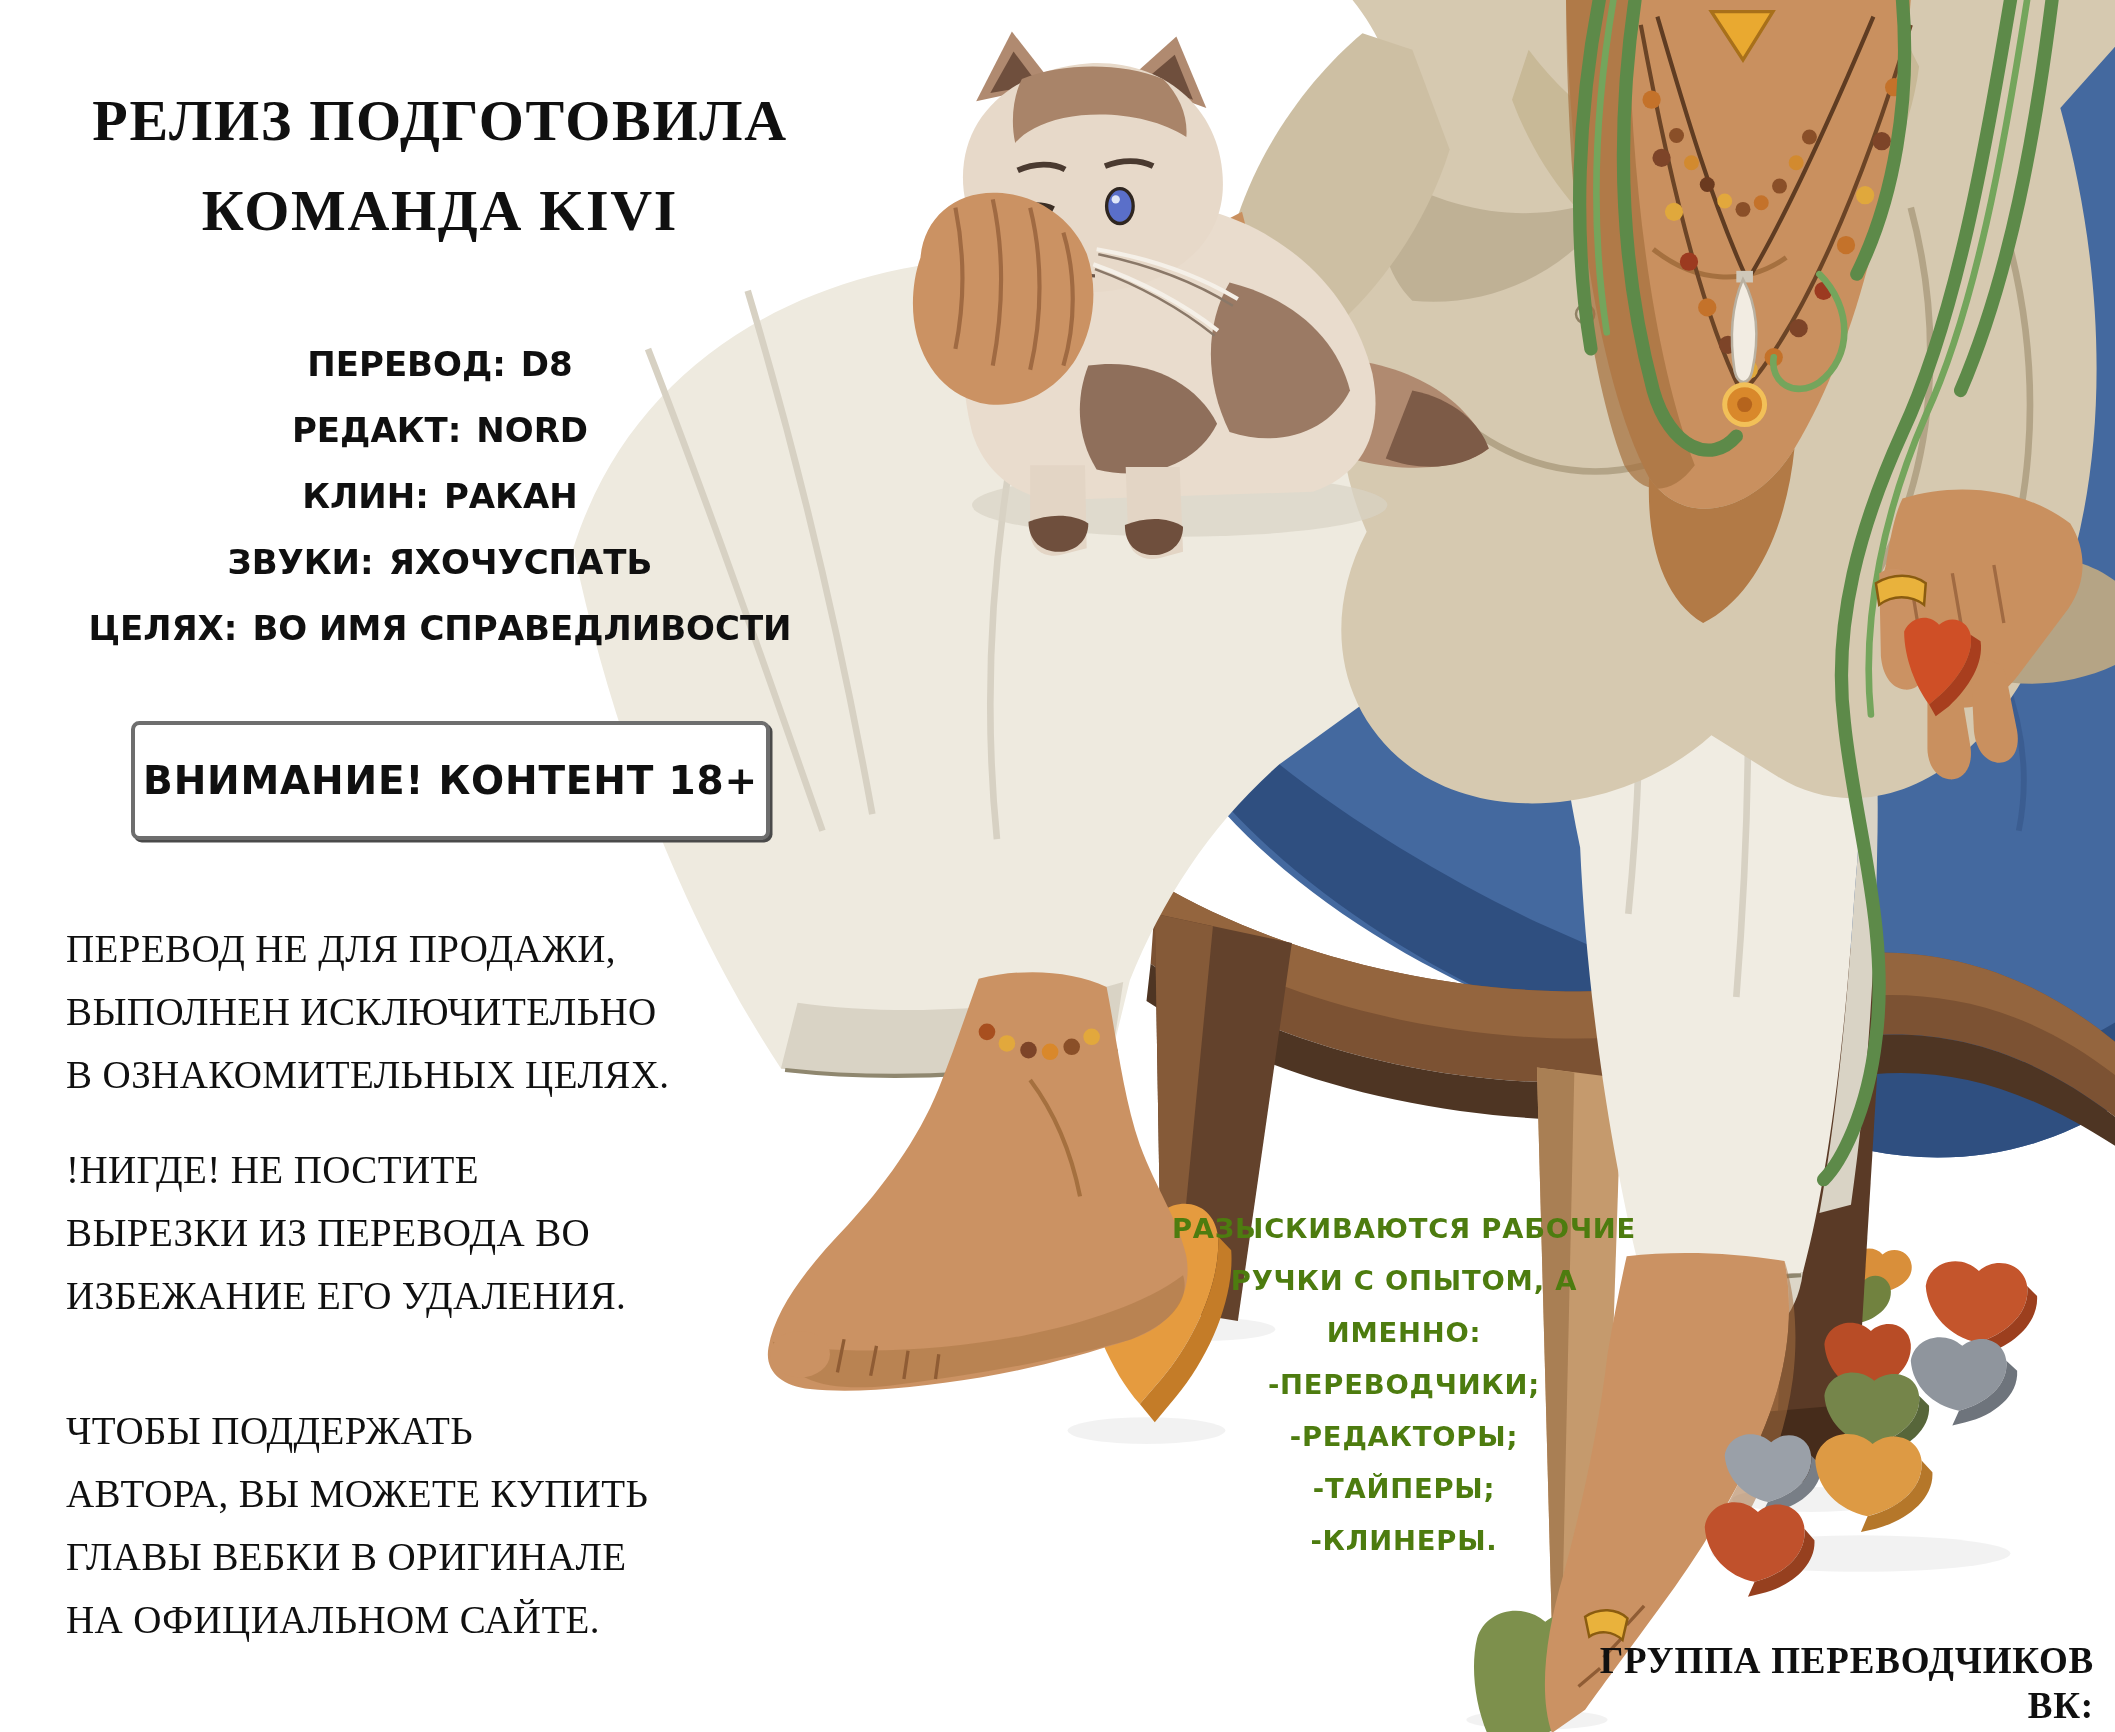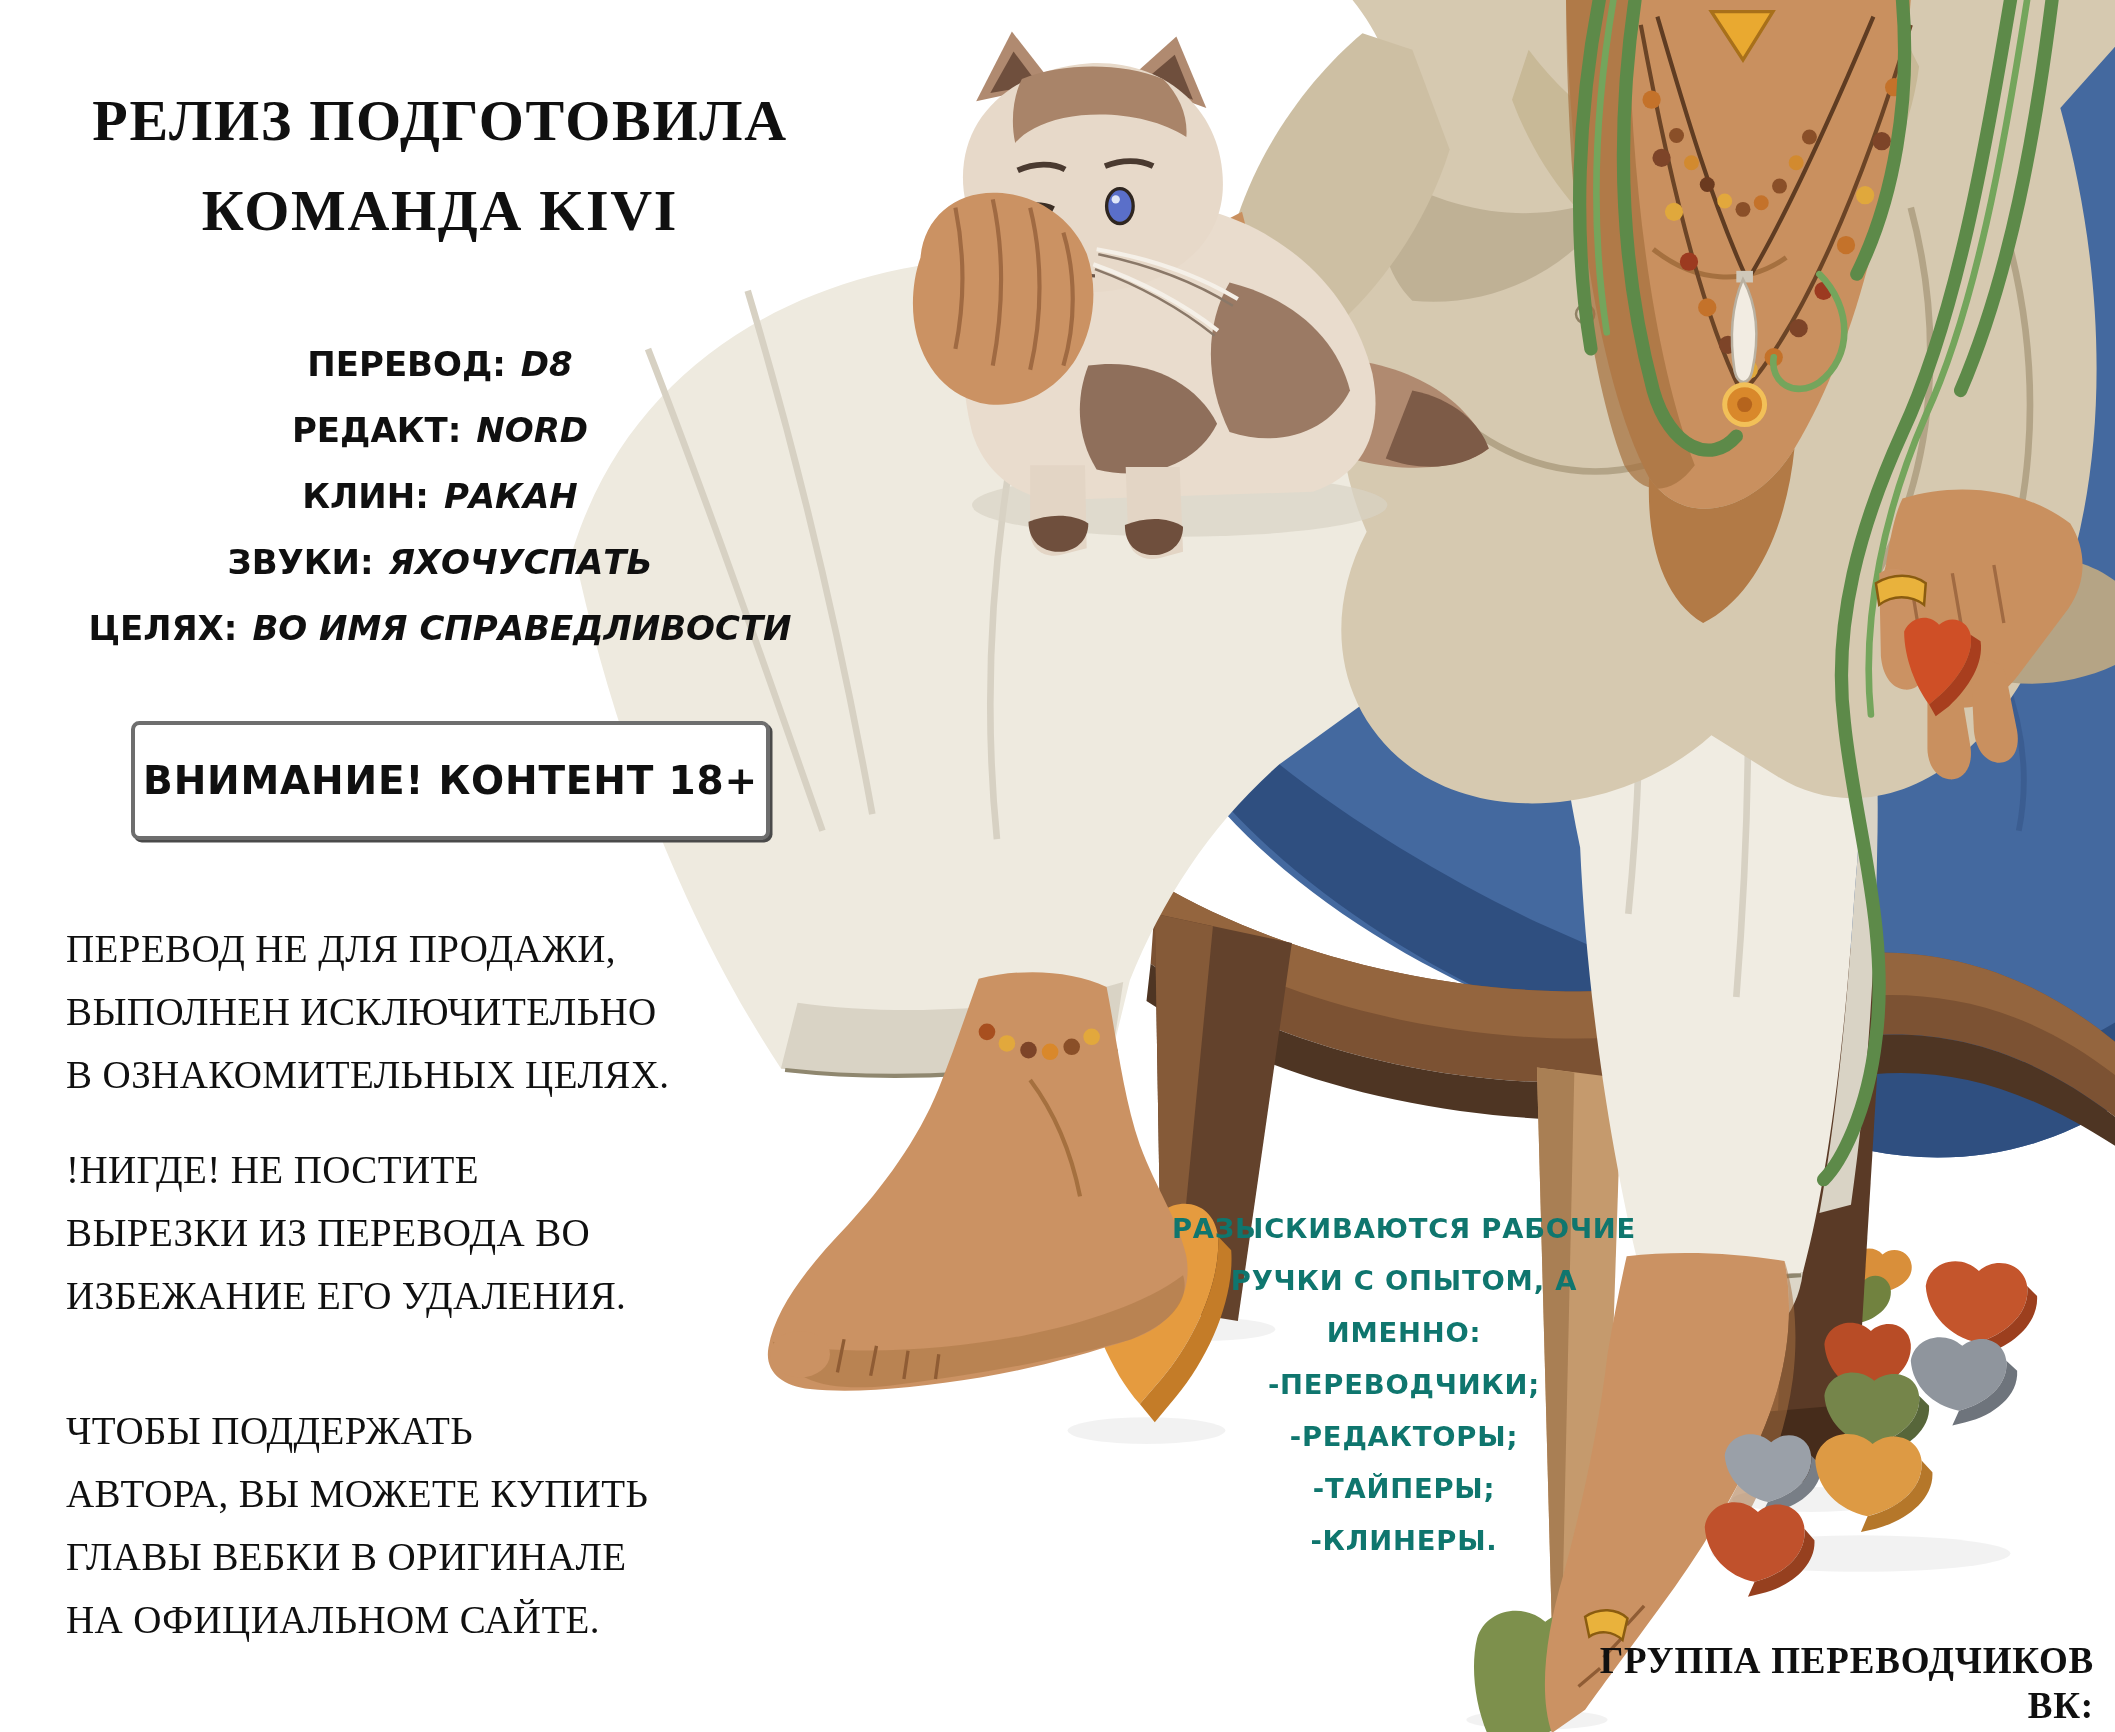--- a/index.html
+++ b/index.html
@@ -4,27 +4,27 @@
 <style>
   html,body{margin:0;padding:0;background:#888;}
   .stage{position:relative;width:2116px;height:1733px;background:#ffffff;overflow:hidden;color:#101010;padding-left:12px;}
   .serif{font-family:"Liberation Serif","DejaVu Serif",serif;}
   .hand{font-family:"DejaVu Sans","Liberation Sans",sans-serif;}
   .abs{position:absolute;}
   .art{position:absolute;left:0;top:0;width:2116px;height:1733px;}
 
   .title{left:66px;top:76px;width:748px;text-align:center;font-size:58px;font-weight:700;letter-spacing:1.7px;line-height:90px;}
   .roles{left:66px;top:331px;width:748px;text-align:center;list-style:none;margin:0;padding:0;font-size:34px;letter-spacing:0px;line-height:66px;font-weight:700;}
-  .roles .val{margin-left:15px;font-style:italic;}
+  .roles .val{margin-left:15px;}
   .warning{left:131px;top:721px;width:631px;height:111px;border:4.2px solid #6e6e6e;border-radius:8.3px;background:#fff;
            box-shadow:2.5px 2.5px 0 #4a4a4a;display:flex;align-items:center;justify-content:center;
            font-size:39px;font-weight:900;letter-spacing:0.8px;text-align:center;}
   .note{left:66px;width:748px;text-align:left;font-size:39px;line-height:63px;font-weight:500;letter-spacing:0.4px;}
   .n1{top:917px;} .n2{top:1138px;} .n3{top:1399px;}
-  .recruit{left:1155px;top:1203px;width:498px;text-align:center;font-size:27.4px;line-height:52px;color:#0f766e;font-weight:700;letter-spacing:0.8px;}
+  .recruit{left:1155px;top:1203px;width:498px;text-align:center;font-size:27.4px;line-height:52px;color:#4d7c0f;font-weight:700;letter-spacing:0.8px;}
   .vk{left:1537px;top:1638px;width:557px;text-align:right;font-size:37px;line-height:45px;font-weight:700;letter-spacing:0.8px;}
 </style>
 </head>
 <body>
 
 <div class="stage">
 
   <svg class="art" viewBox="0 0 2547 2086" aria-hidden="true">
 
     <g>

